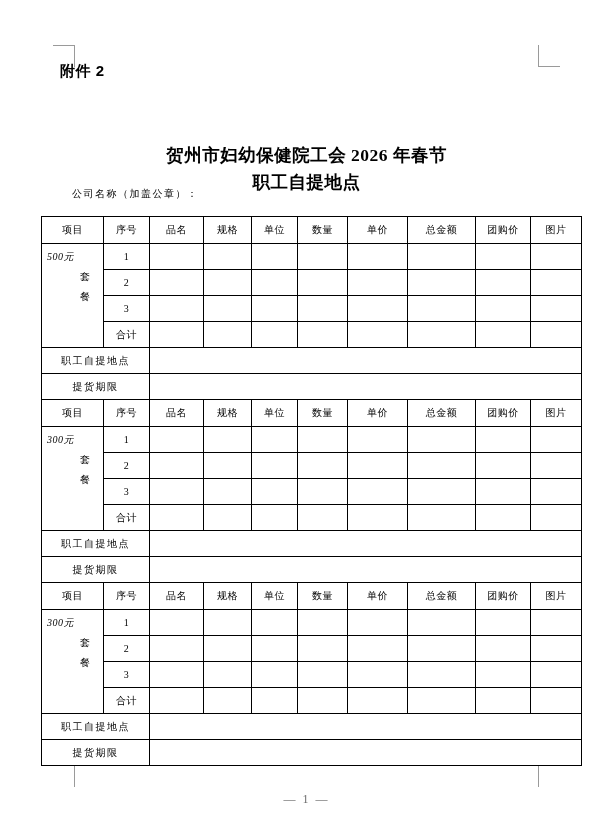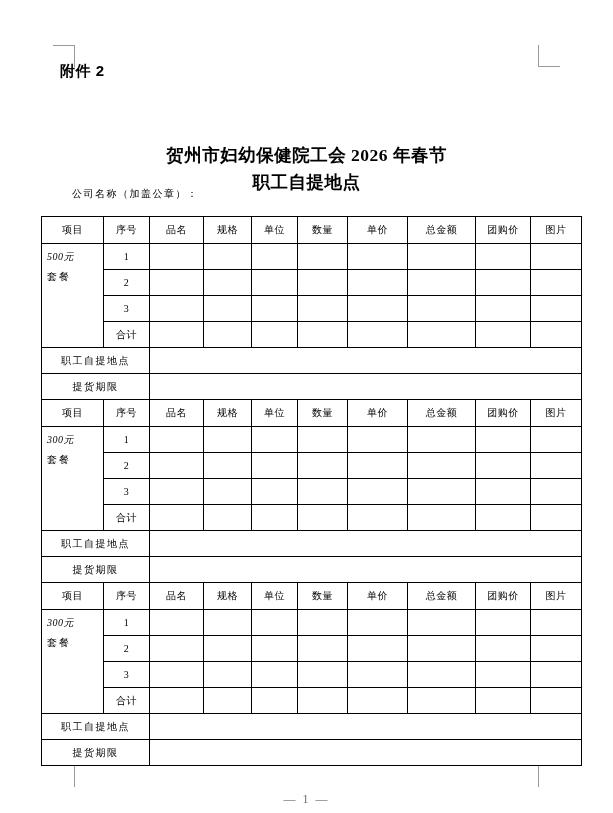--- a/index.html
+++ b/index.html
@@ -136,20 +136,21 @@
     line-height: 20px;
   }
   td.pkg-cell .pkg-amount {
     display: flex;
     width: 100%;
     font-style: italic;
   }
   td.pkg-cell .pkg-word {
     display: block;
     letter-spacing: 2px;
+    margin-left: 33px;
   }
 
   td.span-label {
     letter-spacing: 1.5px;
   }
   td.blank-cell { }
 
   .page-number {
     position: absolute;
     left: 0;

